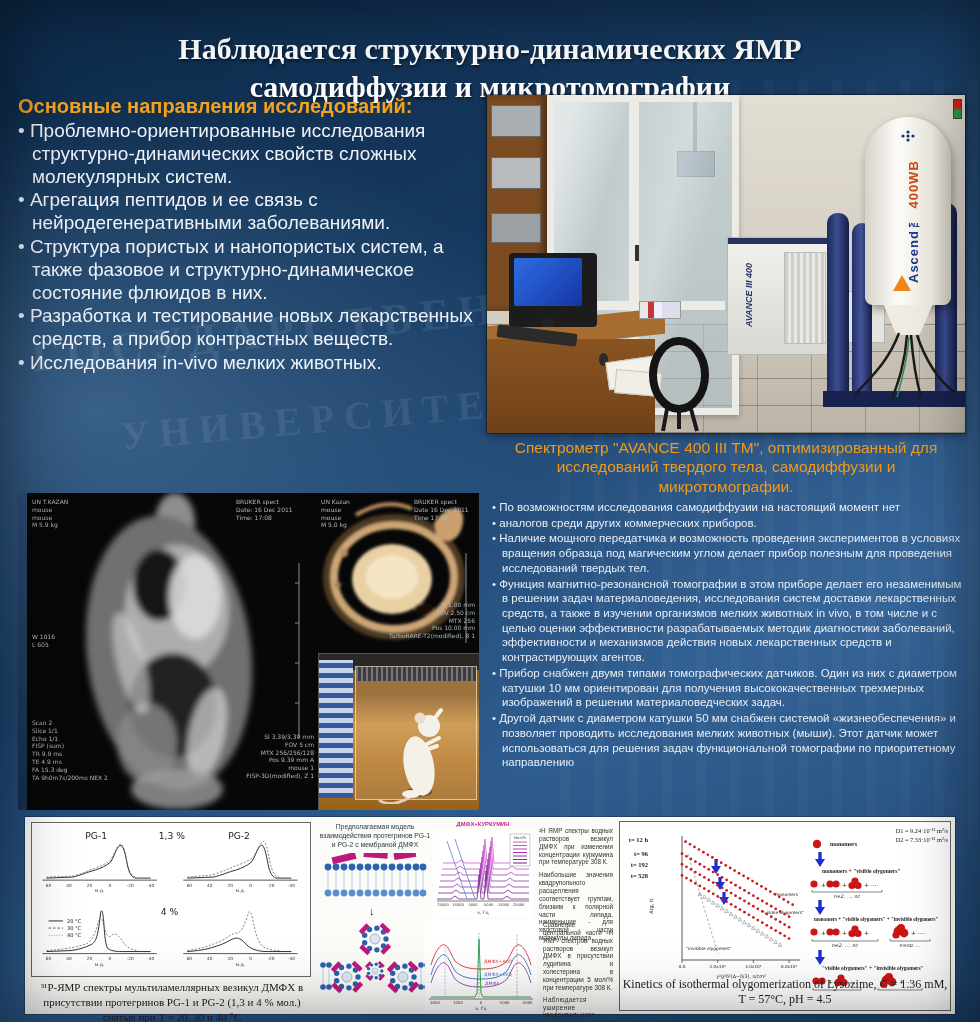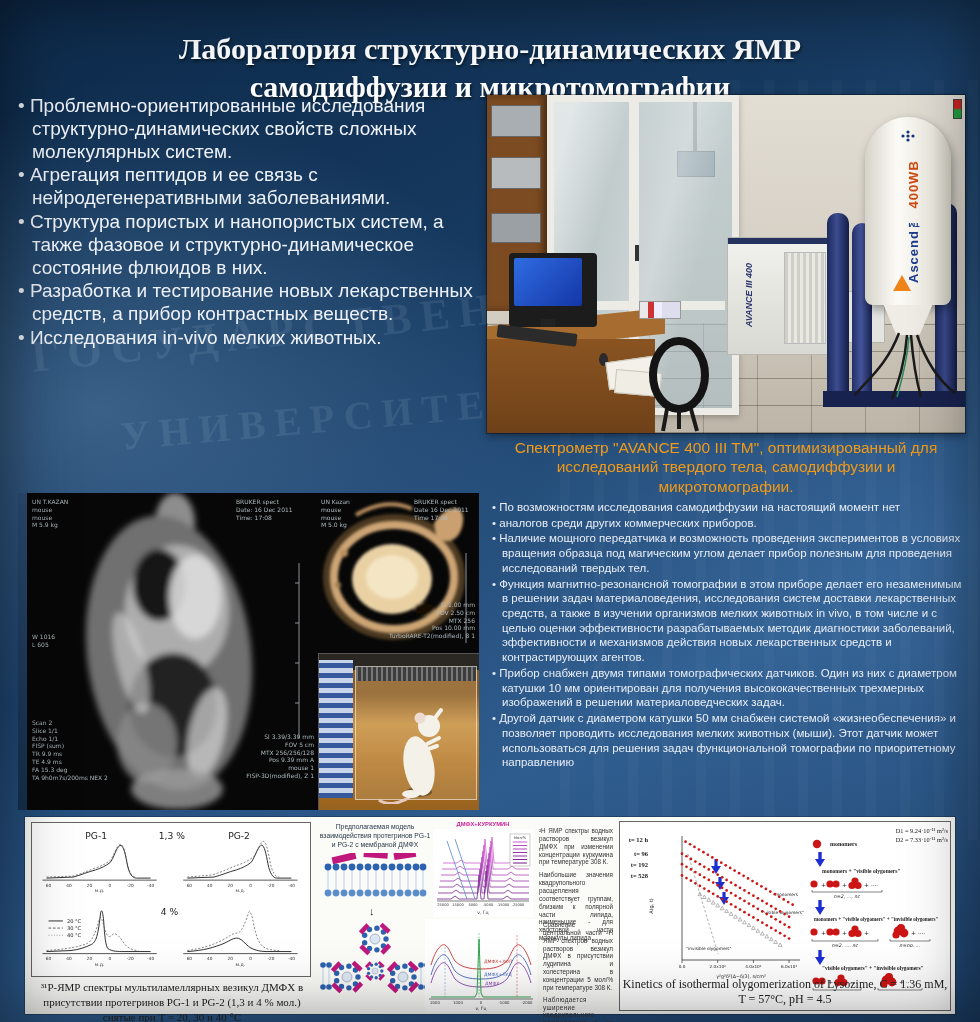--- a/index.html
+++ b/index.html
@@ -44,23 +44,24 @@
   svg text{font-family:"DejaVu Sans",sans-serif;}
 </style>
 </head>
 <body>
 
 <div class="page">
   <div class="bgstripes"></div>
   <div class="wm" style="left:30px;top:300px;font-size:44px;transform:rotate(-6deg);">ГОСУДАРСТВЕННЫЙ</div>
   <div class="wm" style="left:120px;top:395px;font-size:40px;transform:rotate(-5deg);">УНИВЕРСИТЕТ</div>
 
-  <h1 class="title"><span>Лаборатория структурно-динамических ЯМР</span><br><span>самодиффузии и микротомографии</span></h1>
+  <h1 class="title"><span>Наблюдается структурно-динамических ЯМР</span><br><span>самодиффузии и микротомографии</span></h1>
 
   <div class="leftcol">
+    <p class="lc-h">Основные направления исследований:</p>
     <ul class="bul lc">
       <li>Проблемно-ориентированные исследования структурно-динамических свойств сложных молекулярных систем.</li>
       <li>Агрегация пептидов  и ее связь с нейродегенеративными заболеваниями.</li>
       <li>Структура пористых и нанопористых систем, а также фазовое и структурно-динамическое состояние флюидов в них.</li>
       <li>Разработка и тестирование новых лекарственных средств, а прибор контрастных веществ.</li>
       <li>Исследования in-vivo мелких животных.</li>
     </ul>
   </div>
 
   <div class="photo">

